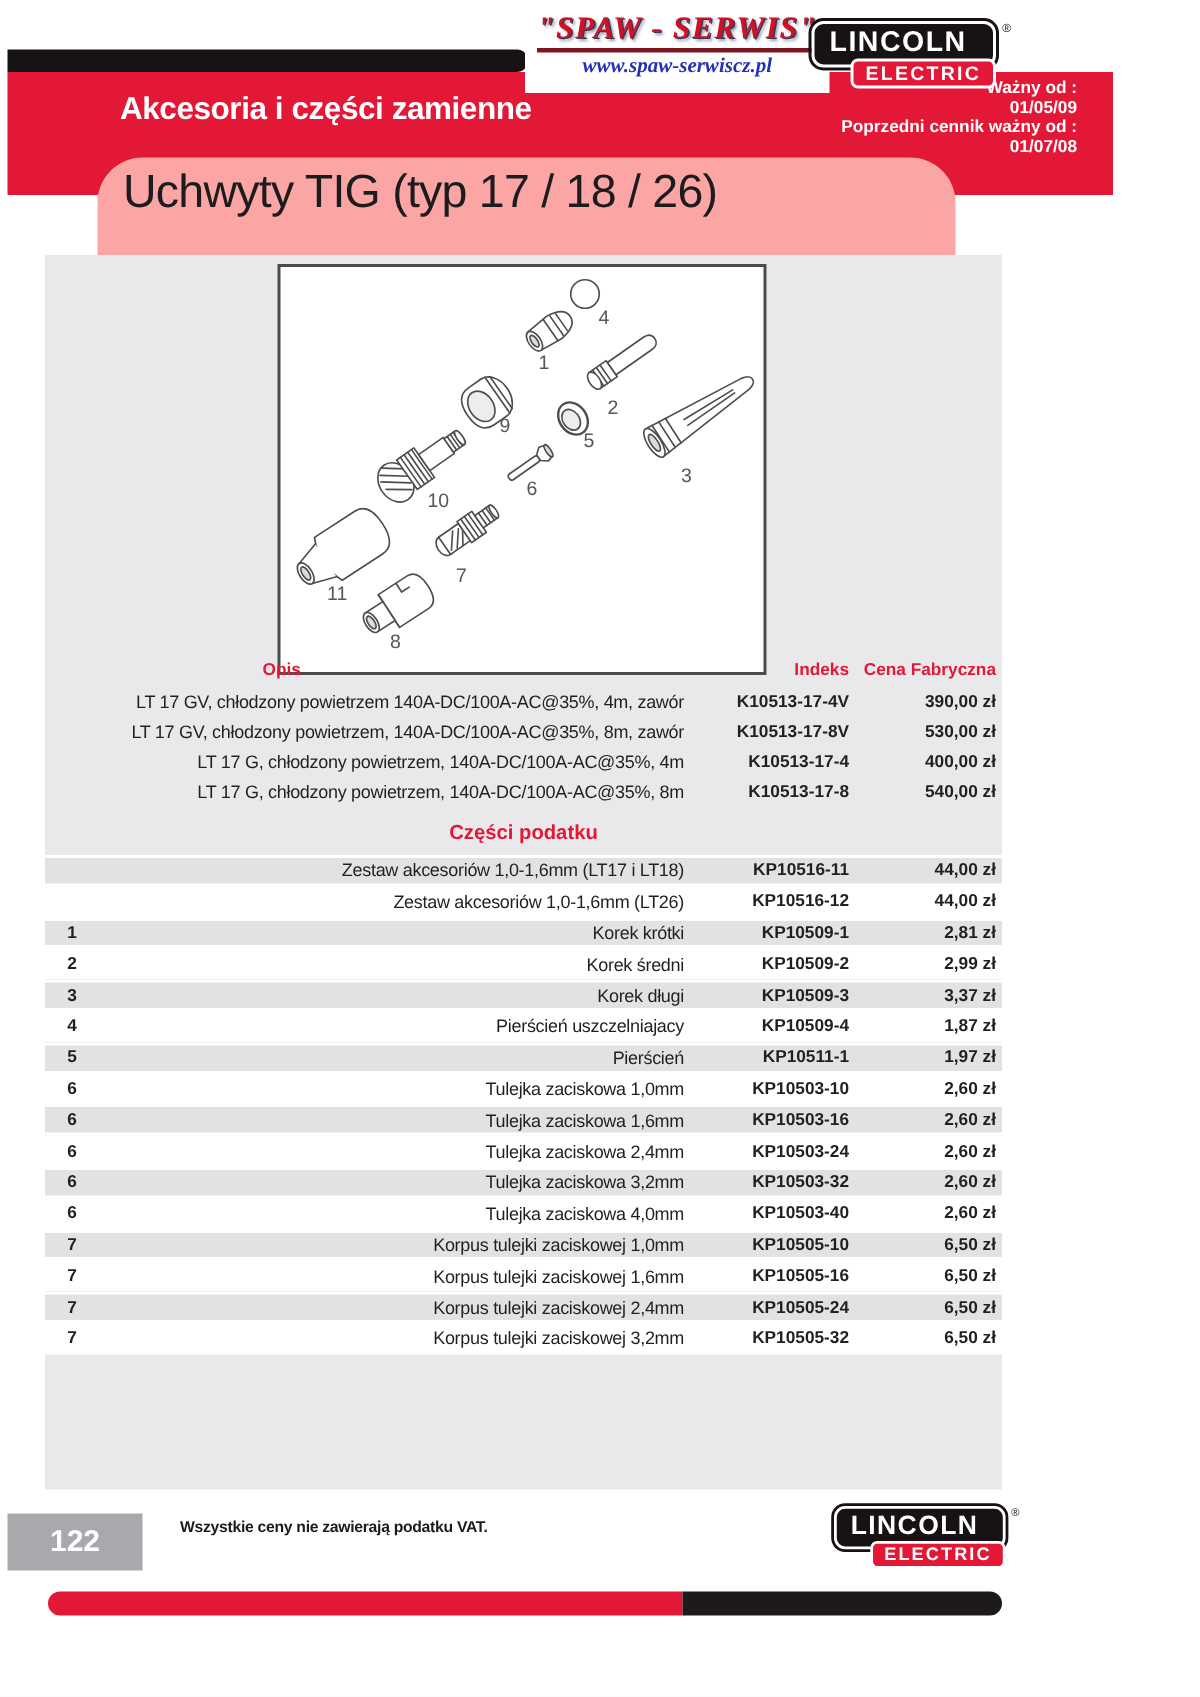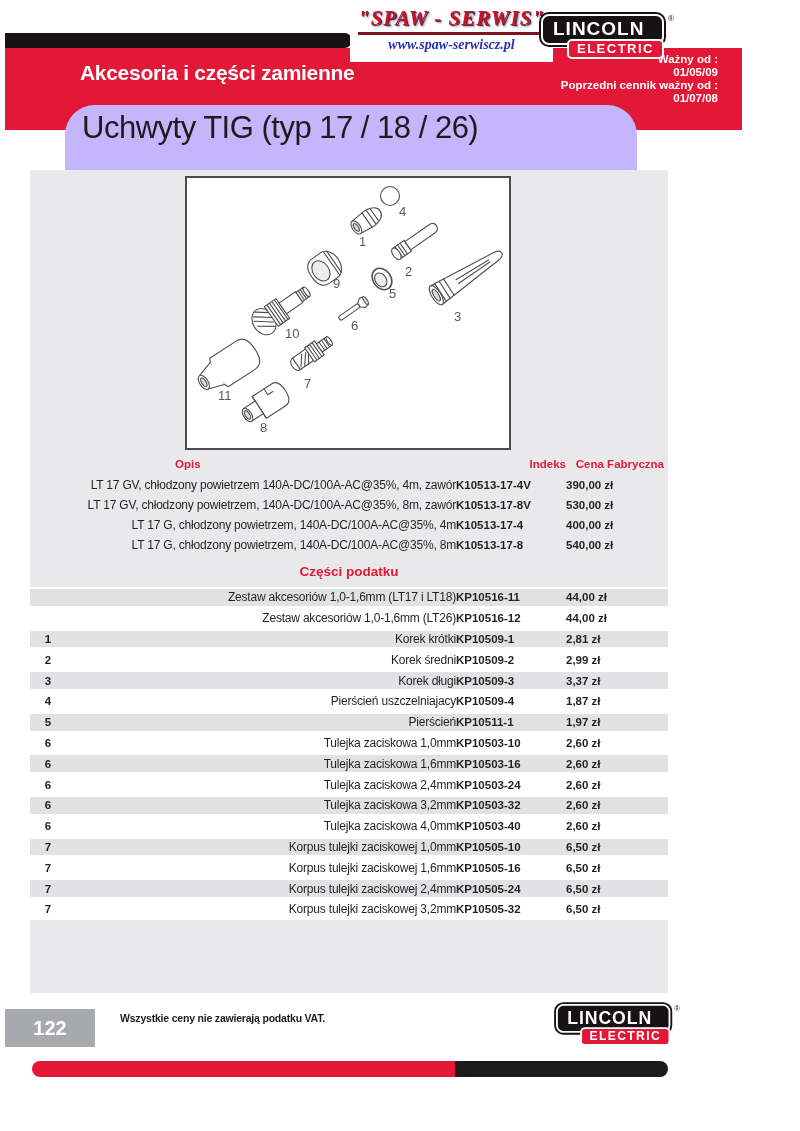--- a/index.html
+++ b/index.html
@@ -22,46 +22,46 @@
   .lincoln{position:absolute;display:inline-block;}
   .lincoln .black{position:relative;background:#171214;border:2px solid #fff;outline:2px solid #171214;
                   border-radius:8px;color:#fff;font-weight:bold;font-size:19px;letter-spacing:1px;
                   padding:2px 10px 3px 10px;z-index:2;}
   .lincoln .reg{position:absolute;top:0;right:-10px;font-size:8px;color:#171214;z-index:3;}
   .lincoln .red{position:relative;margin-top:-6px;margin-left:26px;background:#e31837;border:2px solid #fff;
                 border-radius:5px;color:#fff;font-weight:bold;font-size:13px;letter-spacing:1.5px;
                 padding:0 8px 1px 8px;width:max-content;z-index:4;}
   .lincoln-top{left:541px;top:14px;}
   .lincoln-footer{left:556px;top:1004px;transform:scale(0.93);transform-origin:left top;}
-  .title-panel{position:absolute;left:65px;top:105px;width:572px;height:65px;background:#c4b5fd;
+  .title-panel{position:absolute;left:65px;top:105px;width:572px;height:65px;background:#fca5a5;
                border-radius:30px 30px 0 0;}
   .page-title{position:absolute;left:17px;top:5px;font-size:31px;font-weight:400;color:#1c1c1e;letter-spacing:-0.5px;}
   
   .panel{position:absolute;left:30px;top:170px;width:638px;height:823px;background:#e9e9eb;}
   .diagram-box{position:absolute;left:155px;top:6px;width:322px;height:270px;background:#fff;
                border:2px solid #4b4b4d;}
   .diagram-box svg{display:block;width:100%;height:100%;}
   .dwg{fill:#fff;stroke:#4e4e50;stroke-width:1.1;stroke-linejoin:round;stroke-linecap:round;}
   .dwg-num{fill:#57575a;font-size:13px;font-family:"Liberation Sans",sans-serif;stroke:none;}
   
-  .table-block{position:absolute;left:0;right:0;top:283px;}
+  .table-block{position:absolute;left:0;right:0;top:266px;}
   .trow,.thead{display:grid;grid-template-columns:50px 1fr 110px 98px;padding-right:4px;align-items:center;}
   .thead{height:22px;color:#e31837;font-weight:bold;font-size:11.5px;}
   .h-desc{padding-left:95px;}
   .h-idx,.h-price{text-align:right;white-space:nowrap;}
   .sec1{height:24px;line-height:24px;padding-left:15px;font-weight:bold;font-size:12.5px;}
   .torch-rows .trow{height:20px;}
   .sec2{height:32px;line-height:34px;text-align:center;color:#e31837;font-weight:bold;font-size:13.5px;}
   .parts-zone{background:#fff;}
   .parts-zone .trow{height:20.8px;}
   .trow.even{background:#e2e2e5;box-shadow:inset 0 2px 0 #fff,inset 0 -2px 0 #fff;}
   .c-num{text-align:center;font-weight:bold;font-size:11.5px;padding-right:14px;}
   .c-desc{font-size:12px;letter-spacing:-0.2px;white-space:nowrap;text-align:right;}
   .torch .c-desc{margin-left:-8px;}
-  .c-idx,.c-price{text-align:left;font-weight:bold;font-size:11.5px;white-space:nowrap;}
+  .c-idx,.c-price{text-align:right;font-weight:bold;font-size:11.5px;white-space:nowrap;}
   
   .page-box{position:absolute;left:5px;top:1009px;width:90px;height:38px;background:#a7a9ac;
             display:flex;align-items:center;justify-content:center;color:#fff;font-weight:bold;font-size:20px;}
   .note{position:absolute;left:120px;font-size:10.5px;font-weight:bold;letter-spacing:-0.2px;color:#1c1c1e;}
   .note1{top:1012px;} .note2{top:1032px;}
   .footer-bar-red{position:absolute;left:32px;top:1061px;width:423px;height:16px;background:#e31837;
                   border-radius:10px 0 0 10px;}
   .footer-bar-black{position:absolute;left:455px;top:1061px;width:213px;height:16px;background:#1e1a1c;
                     border-radius:0 10px 10px 0;}
 </style>

